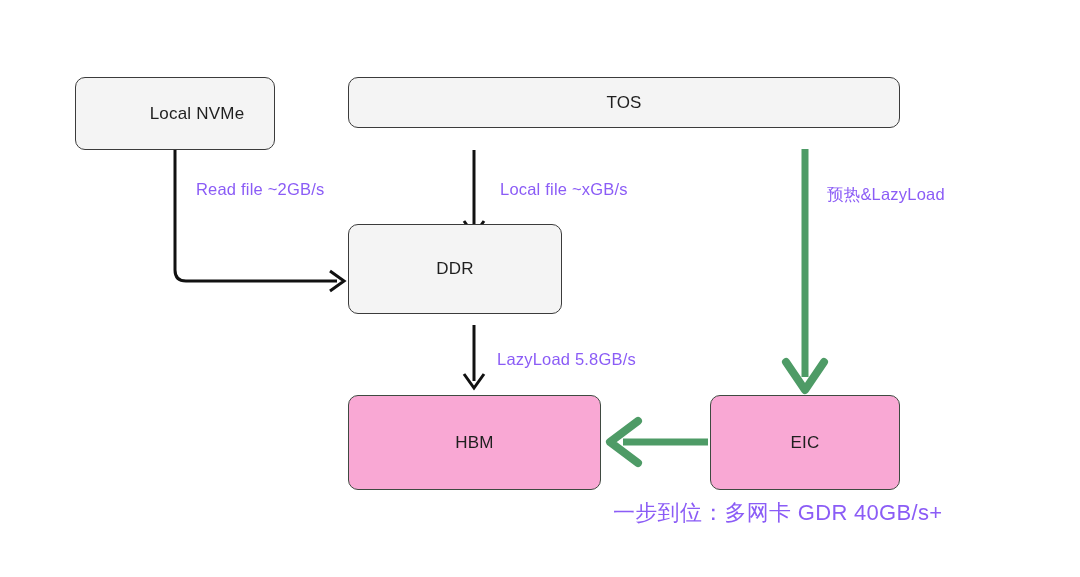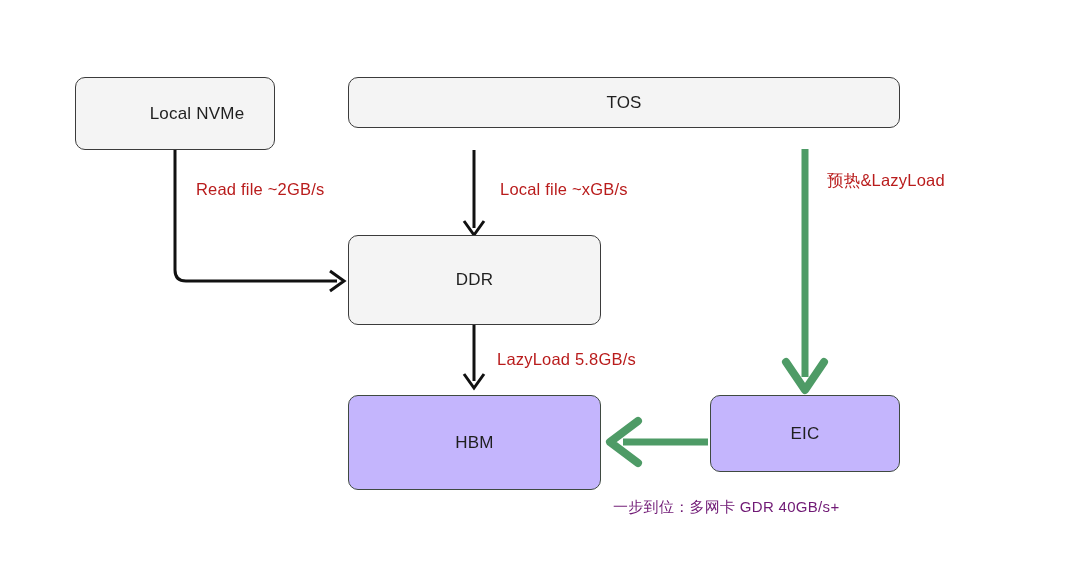--- a/index.html
+++ b/index.html
@@ -31,35 +31,35 @@
     border-radius: 10px;
     font-size: 17px;
     color: #1f1f1f;
     letter-spacing: 0.2px;
     user-select: none;
   }
   .node.grey {
     background: #f4f4f4;
   }
   .node.green {
-    background: #c4b5fd;
+    background: #f9a8d4;
     border-color: #3f4a41;
   }
   .edge-label {
     position: absolute;
     font-size: 16.5px;
-    color: #b91c1c;
+    color: #8b5cf6;
     white-space: nowrap;
     letter-spacing: 0.2px;
     user-select: none;
   }
   .caption {
     position: absolute;
-    font-size: 15px;
-    color: #701a75;
+    font-size: 22px;
+    color: #8b5cf6;
     white-space: nowrap;
     letter-spacing: 0.3px;
     user-select: none;
   }
   svg.edges {
     position: absolute;
     left: 0;
     top: 0;
     width: 1080px;
     height: 577px;
@@ -100,35 +100,35 @@
   </svg>
 
   <div class="node grey" style="left:75px; top:77px; width:200px; height:73px;padding-left:44px;">
     <span>Local NVMe</span>
   </div>
 
   <div class="node grey" style="left:348px; top:77px; width:552px; height:51px;">
     <span>TOS</span>
   </div>
 
-  <div class="node grey" style="left:348px; top:235px; width:253px; height:90px;">
+  <div class="node grey" style="left:348px; top:224px; width:214px; height:90px;">
     <span>DDR</span>
   </div>
 
   <div class="node green" style="left:348px; top:395px; width:253px; height:95px;">
     <span>HBM</span>
   </div>
 
-  <div class="node green" style="left:710px; top:395px; width:190px; height:77px;">
+  <div class="node green" style="left:710px; top:395px; width:190px; height:95px;">
     <span>EIC</span>
   </div>
 
   <div class="edge-label" style="left:196px; top:180px;">Read file ~2GB/s</div>
 
   <div class="edge-label" style="left:500px; top:180px;">Local file ~xGB/s</div>
 
-  <div class="edge-label" style="left:827px; top:170px;">预热&amp;LazyLoad</div>
+  <div class="edge-label" style="left:827px; top:184px;">预热&amp;LazyLoad</div>
 
   <div class="edge-label" style="left:497px; top:350px;">LazyLoad 5.8GB/s</div>
 
   <div class="caption" style="left:613px; top:498px;">一步到位：多网卡 GDR  40GB/s+</div>
 
 </div>
 
 </body></html>

